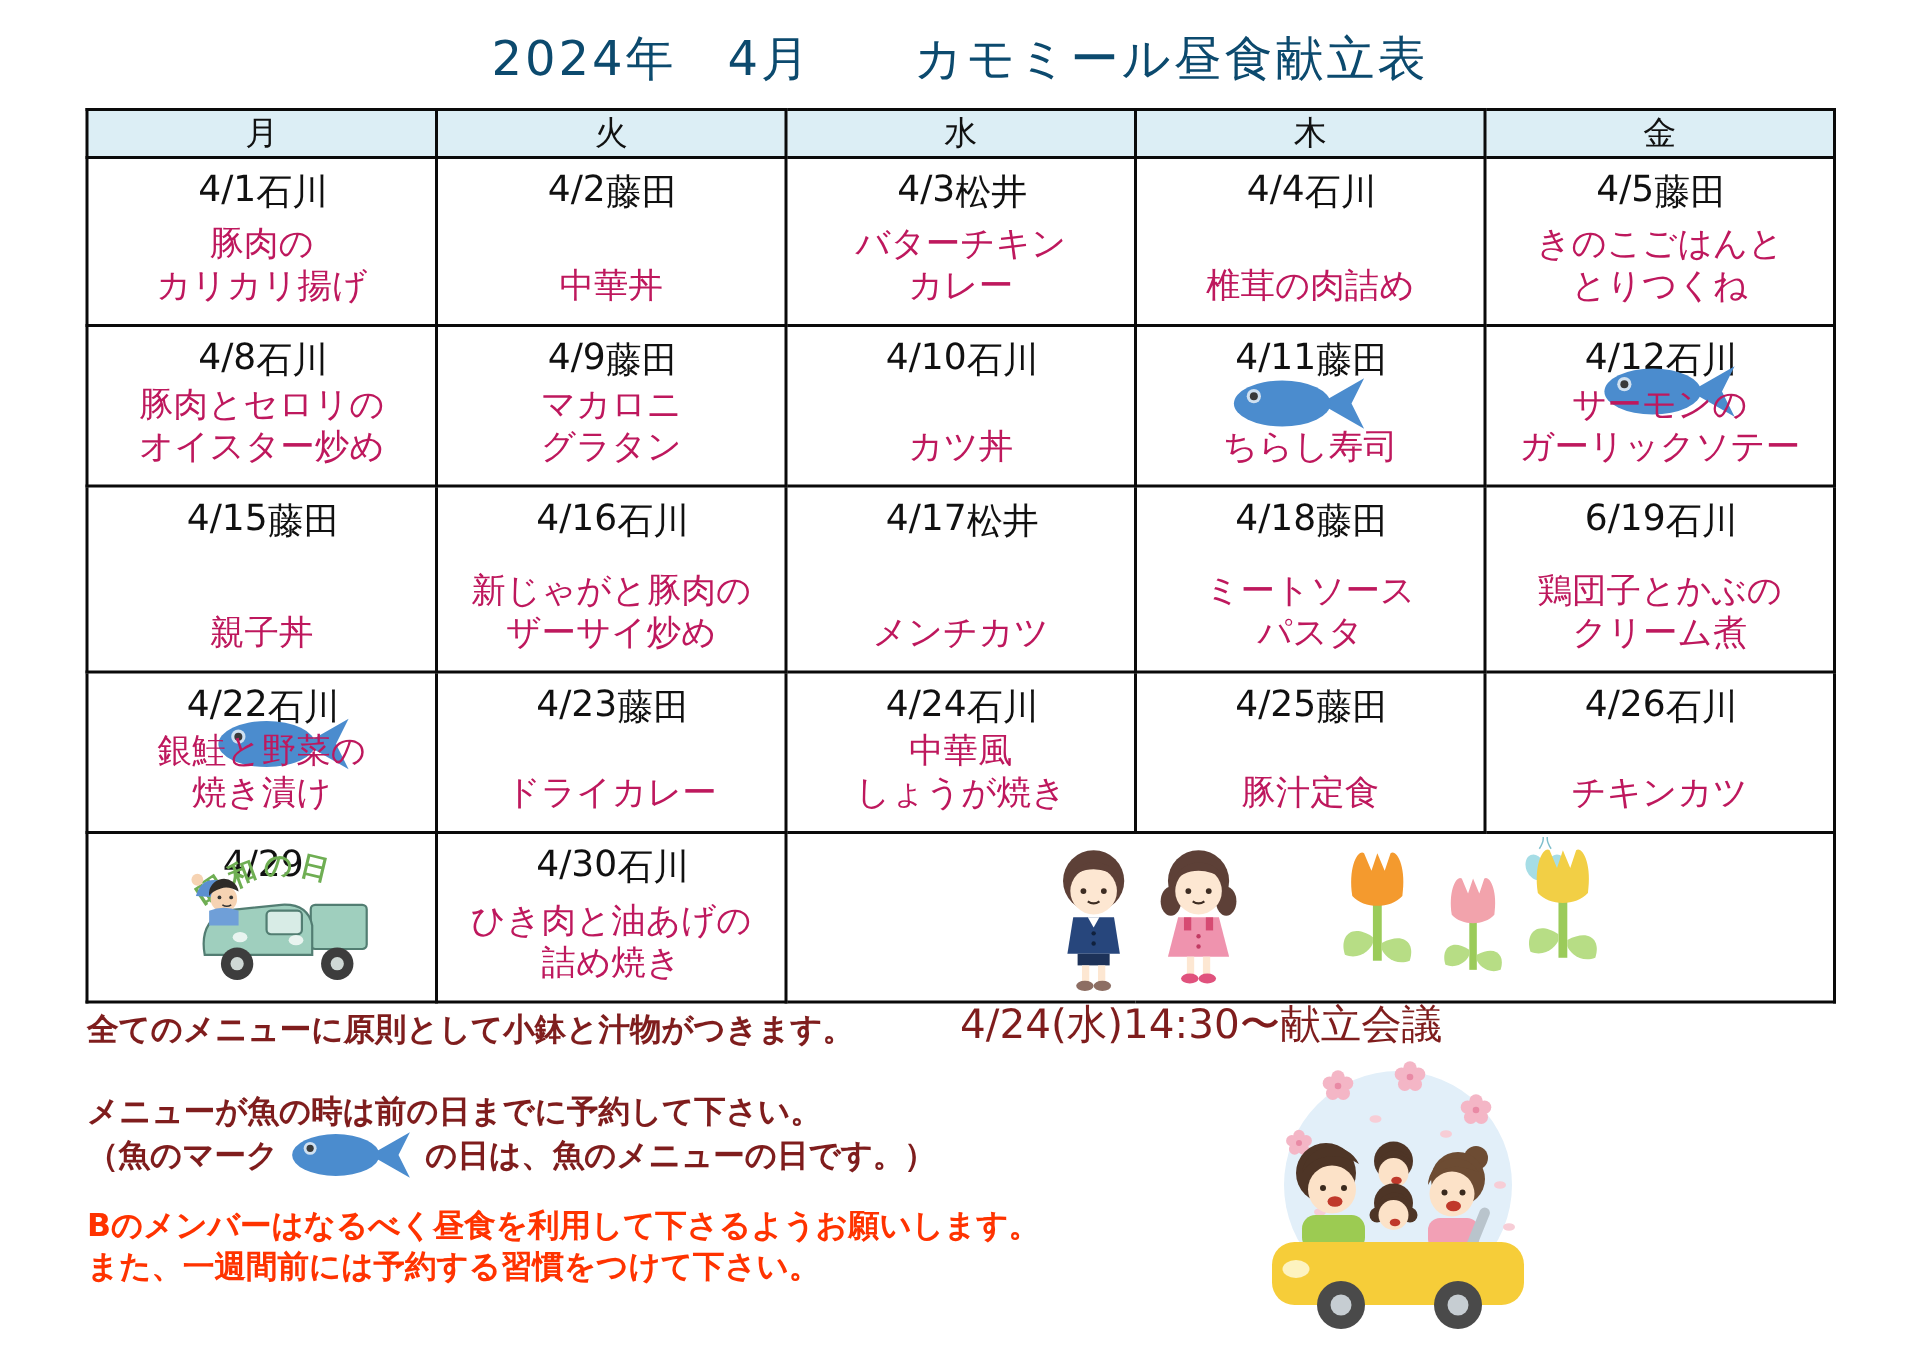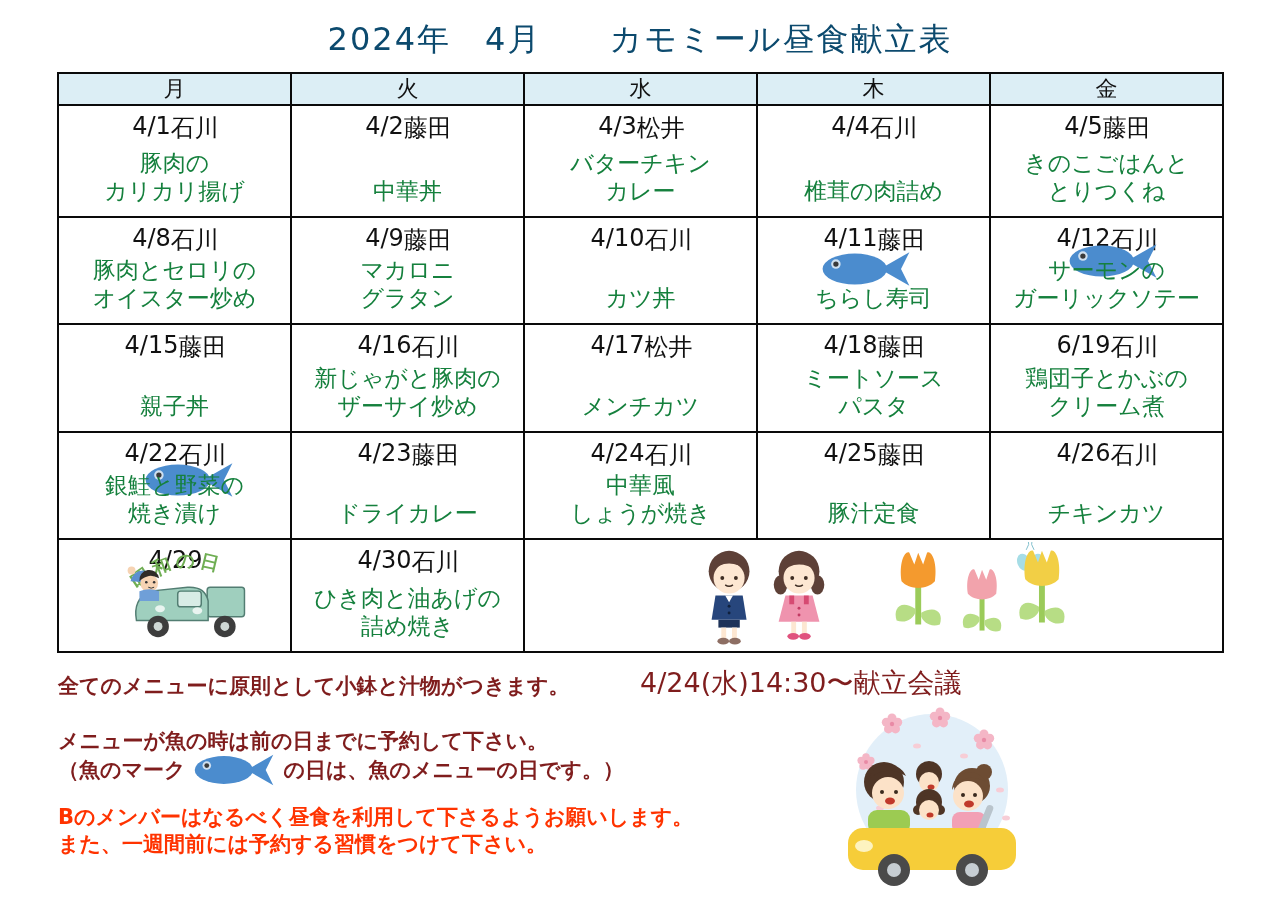--- a/index.html
+++ b/index.html
@@ -9,26 +9,26 @@
   .title { position:absolute; top:18px; left:0; width:100%; text-align:center;
            font-size:32px; font-weight:normal; color:#0c4a6e; letter-spacing:2px; }
 
   table.menu-table { position:absolute; left:57px; top:72px; width:1165px;
                      border-collapse:collapse; table-layout:fixed; }
   table.menu-table th, table.menu-table td { border:2px solid #0a0a0a; }
   th.day { height:31px; background:#dceef5; font-size:22px; font-weight:normal;
            color:#111; text-align:center; }
   td.cell { position:relative; vertical-align:top; height:107px; }
   tr.r1 td.cell { height:112px; }
-  tr.r3 td.cell { height:108px; }
+  tr.r3 td.cell { height:124px; }
   tr.r5 td.cell { height:113px; }
   .dateline { display:flex; justify-content:center; align-items:flex-start;
               padding:6px 26px 0 28px; font-size:24px; color:#111; }
   .menu { position:absolute; left:0; right:0; bottom:11px; text-align:center;
-          font-size:23px; line-height:28px; color:#15803d; white-space:pre-line; }
+          font-size:23px; line-height:28px; color:#be185d; white-space:pre-line; }
   .fish-svg { position:absolute; width:96px; height:42px; left:50%; transform:translateX(-50%); }
   .fish-a { top:30px; margin-left:-8px; }
   .fish-b { top:22px; margin-left:6px; }
   .fish-c { top:26px; margin-left:14px; }
 
   .showa-svg   { position:absolute; left:62px; top:4px; width:136px; height:108px; }
   .kids-svg    { position:absolute; left:160px; top:6px; width:162px; height:102px; }
   .tulips-svg  { position:absolute; left:352px; top:2px; width:214px; height:108px; }
 
   .note { position:absolute; color:#7f1d1d; }

